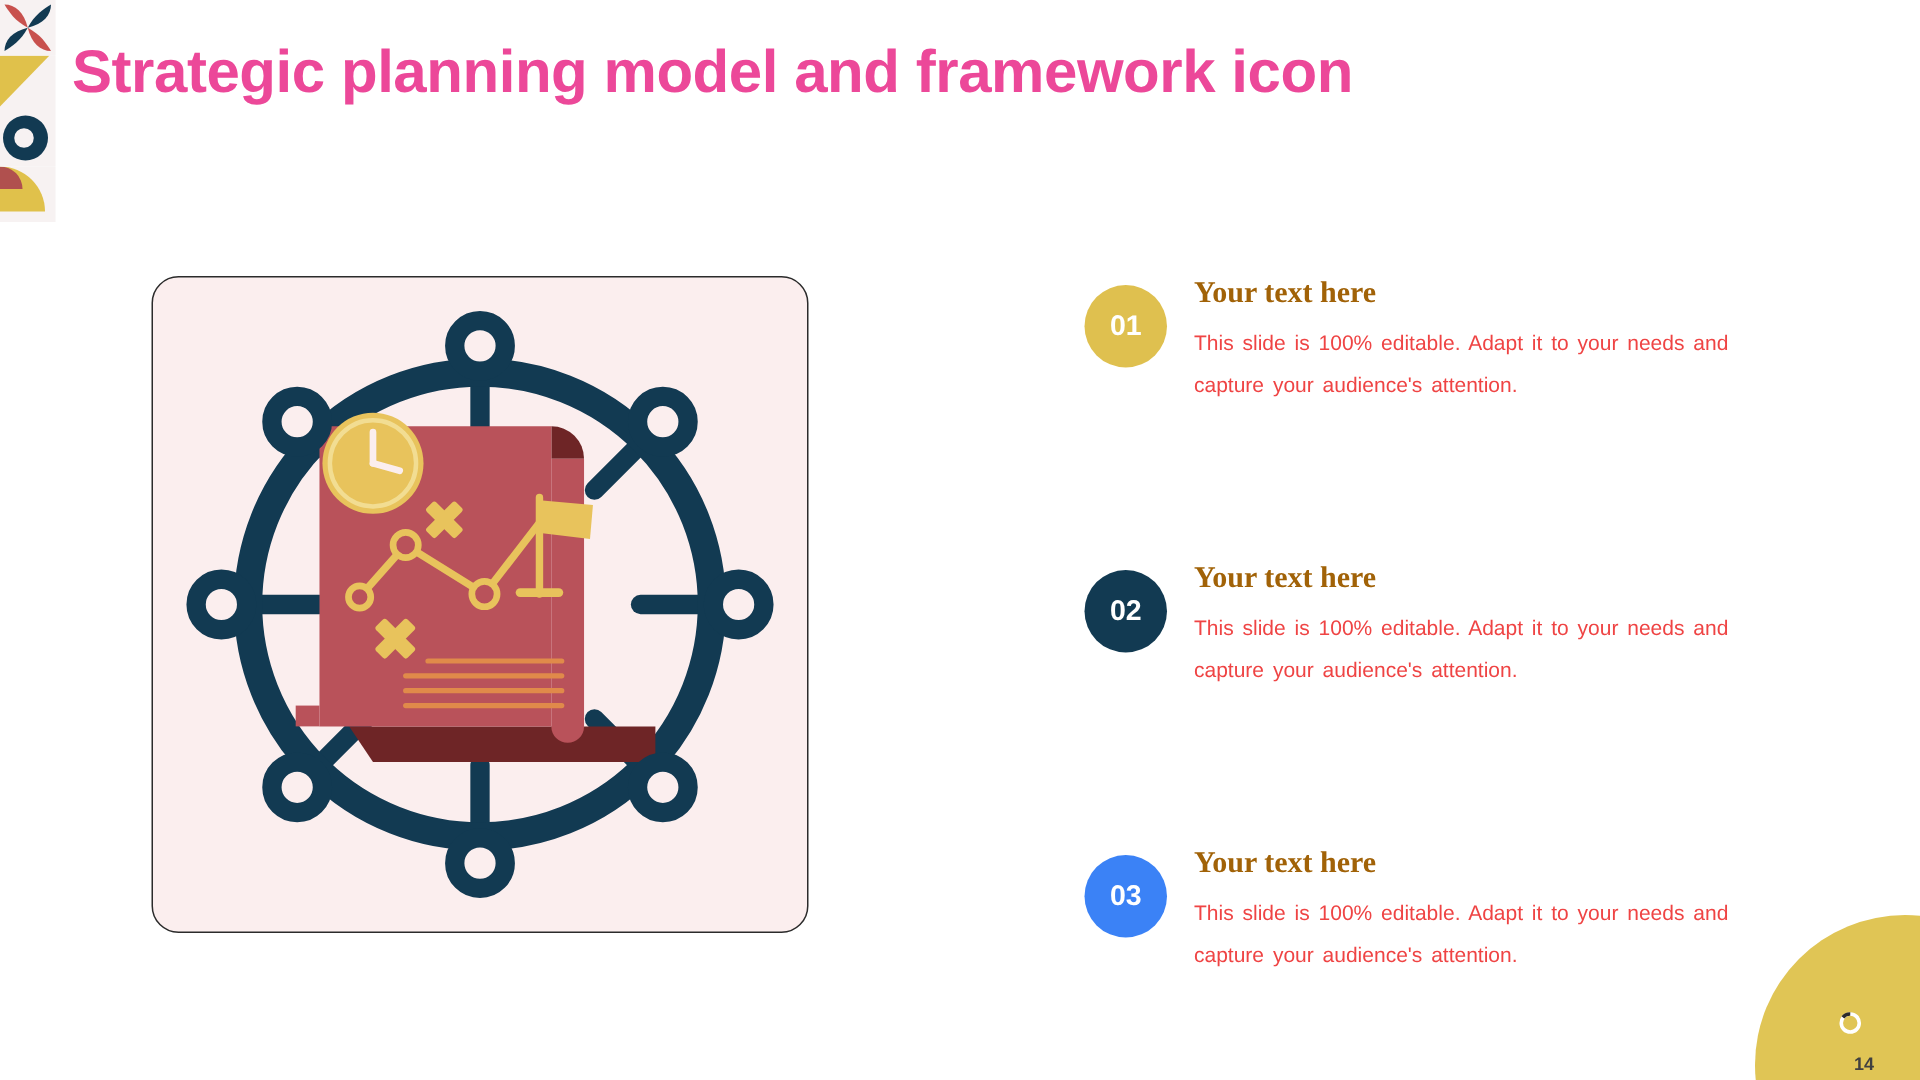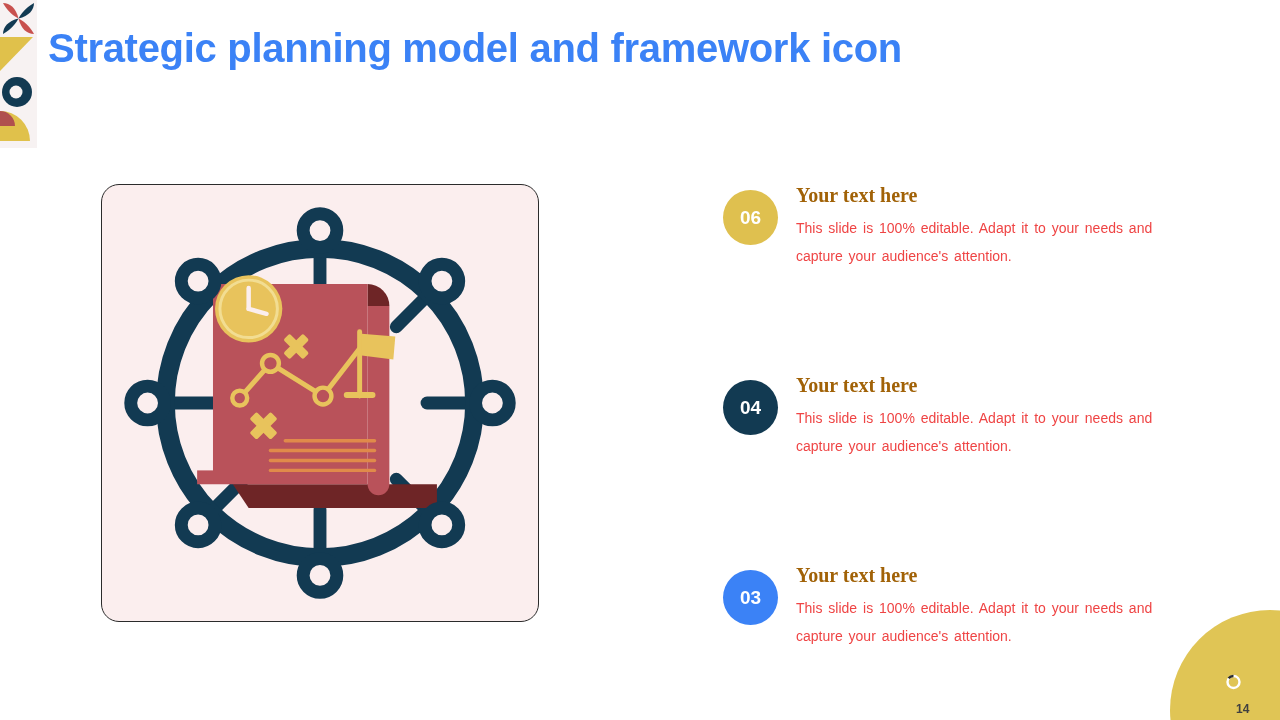--- a/index.html
+++ b/index.html
@@ -38,21 +38,21 @@
   #logo-tile-4 { top: 111px; }
 
   
   #page-title {
     position: absolute;
     left: 48px;
     top: 20px;
     width: 1100px;
     font-size: 40px;
     font-weight: bold;
-    color: #3b82f6;
+    color: #ec4899;
     letter-spacing: -0.3px;
     line-height: 56px;
     white-space: nowrap;
   }
 
   
   #illustration-card {
     position: absolute;
     left: 101px;
     top: 184px;
@@ -274,31 +274,31 @@
       <circle cx="343" cy="343" r="17"></circle>
     </g>
 
   </svg>
 </div>
 
 <div id="content-list">
 
   <div class="content-item">
     <div class="item-badge" style="background:#dfc04f">
-      <span>06</span>
+      <span>01</span>
     </div>
     <div class="item-body">
       <div class="item-heading">Your text here</div>
       <div class="item-text">This slide is 100% editable. Adapt it to your needs and capture your audience's attention.</div>
     </div>
   </div>
 
   <div class="content-item">
     <div class="item-badge" style="background:#123a52">
-      <span>04</span>
+      <span>02</span>
     </div>
     <div class="item-body">
       <div class="item-heading">Your text here</div>
       <div class="item-text">This slide is 100% editable. Adapt it to your needs and capture your audience's attention.</div>
     </div>
   </div>
 
   <div class="content-item">
     <div class="item-badge" style="background:#3b82f6">
       <span>03</span>

